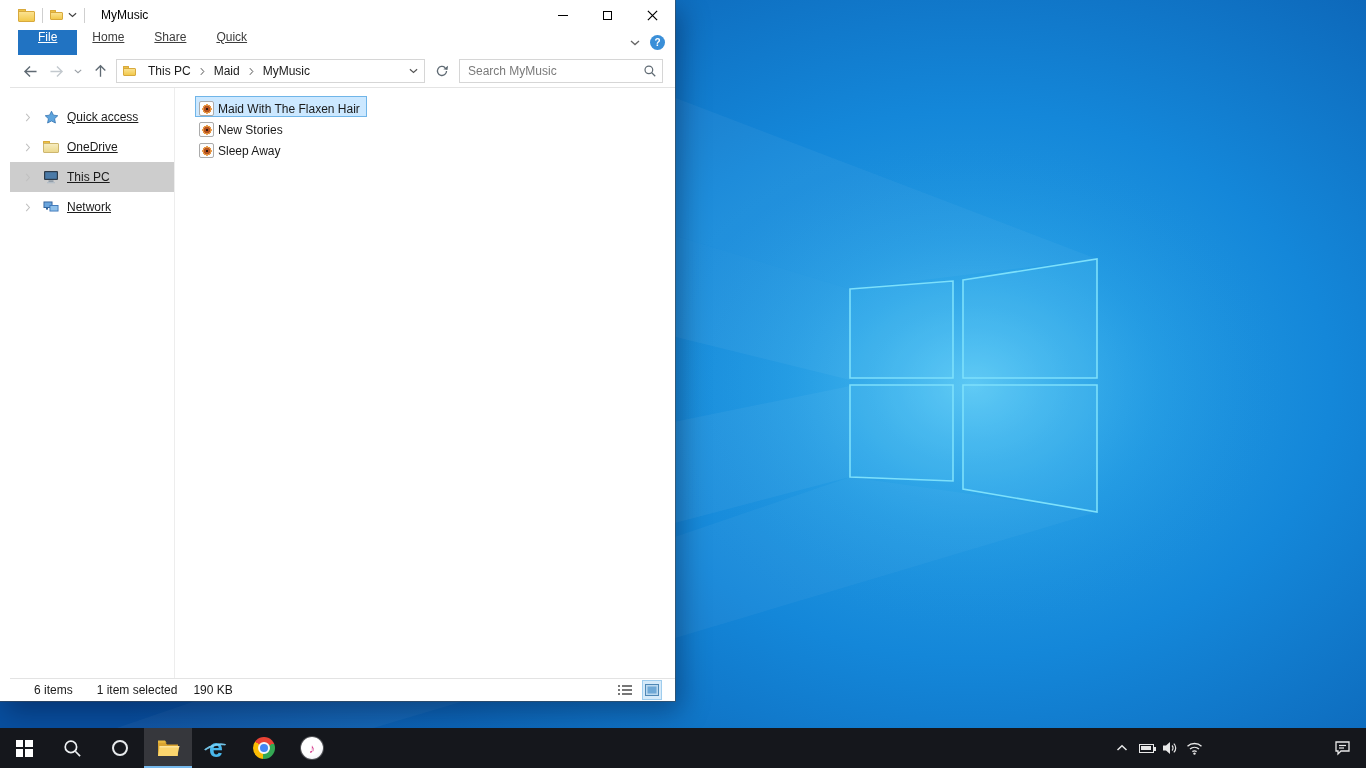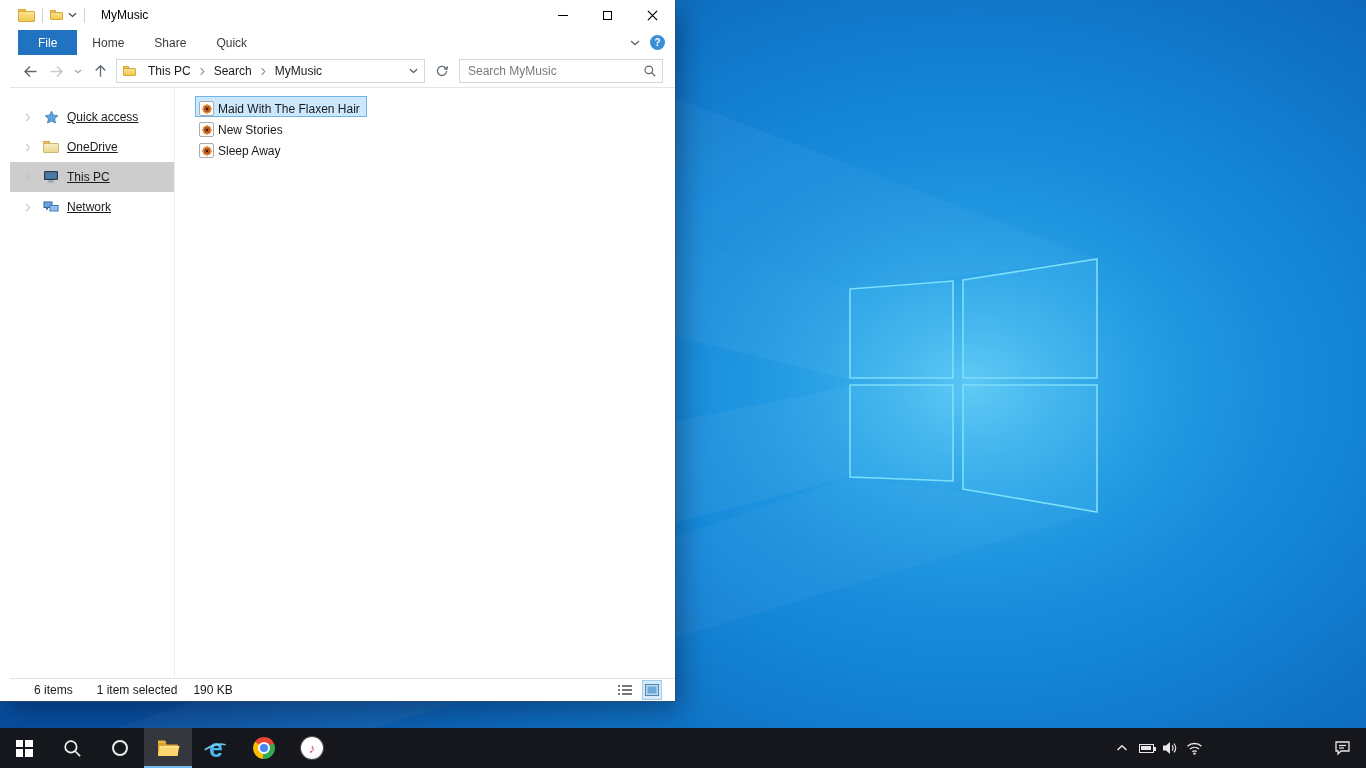--- a/index.html
+++ b/index.html
@@ -27,21 +27,21 @@
   .min-glyph { width:10px; height:1px; background:#000; }
   .max-glyph { width:9px; height:9px; border:1px solid #000; }
   
   .folder-ic { display:inline-block; position:relative; }
   .f16 { width:17px; height:13px; }
   .f12 { width:13px; height:10px; }
   .folder-ic .back { position:absolute; inset:0; top:2px; background:linear-gradient(#fbe290,#f2c94c); border:1px solid #d8a93c; border-radius:1px; }
   .folder-ic .tab { position:absolute; left:0; top:0; width:45%; height:4px; background:#edc244; border:1px solid #d8a93c; border-bottom:none; border-radius:1px 1px 0 0; }
   
   .ribbon-tabs { height:25px; display:flex; align-items:stretch; padding-left:8px; background:#fff; flex:0 0 auto; }
-  .rtab { display:flex; align-items:center; padding:0 15px; color:#3c3c3c; cursor:default; }
+  .rtab { display:flex; padding:0 15px; color:#3c3c3c; cursor:default;text-decoration:underline; }
   .rtab.file { background:#2173c2; color:#fff; padding:0 20px; }
   .ribbon-right { margin-left:auto; display:flex; align-items:center; gap:10px; padding-right:10px; }
   .collapse-chevron { color:#666; display:flex; }
   .help-btn { width:15px; height:15px; border-radius:50%; background:#3a8fd8; color:#fff; font-size:10px; font-weight:bold; display:flex; align-items:center; justify-content:center; }
   
   .toolbar { height:33px; display:flex; align-items:center; padding:0 12px 0 10px; gap:6px; border-bottom:1px solid #e4e4e4; flex:0 0 auto; background:#fff; }
   .nav-arrow { width:20px; height:22px; display:flex; align-items:center; justify-content:center; }
   .addr-box { flex:1; height:24px; border:1px solid #d6d6d6; display:flex; align-items:center; padding:0 2px 0 4px; gap:1px; background:#fff; }
   .addr-box .folder-ic { margin:0 4px 0 2px; }
   .crumb { padding:0 7px; height:22px; display:flex; align-items:center; color:#1a1a1a; cursor:default; }
@@ -204,21 +204,21 @@
       <span class="folder-ic f12">
           <span class="tab"></span>
           <span class="back"></span>
         </span>
       <span class="crumb">This PC</span>
       <span class="crumb-sep">
         <svg width="5" height="9" viewBox="0 0 6 10">
             <path d="M1 1 L4.6 5 L1 9" fill="none" stroke="#555" stroke-width="1.2"></path>
           </svg>
       </span>
-      <span class="crumb">Search</span>
+      <span class="crumb">Maid</span>
       <span class="crumb-sep">
         <svg width="5" height="9" viewBox="0 0 6 10">
             <path d="M1 1 L4.6 5 L1 9" fill="none" stroke="#555" stroke-width="1.2"></path>
           </svg>
       </span>
       <span class="crumb">MyMusic</span>
       <span class="addr-spacer"></span>
       <span class="addr-drop">
         <svg width="9" height="6" viewBox="0 0 10 6">
             <path d="M1 1 L5 4.6 L9 1" fill="none" stroke="currentColor" stroke-width="1.3"></path>

